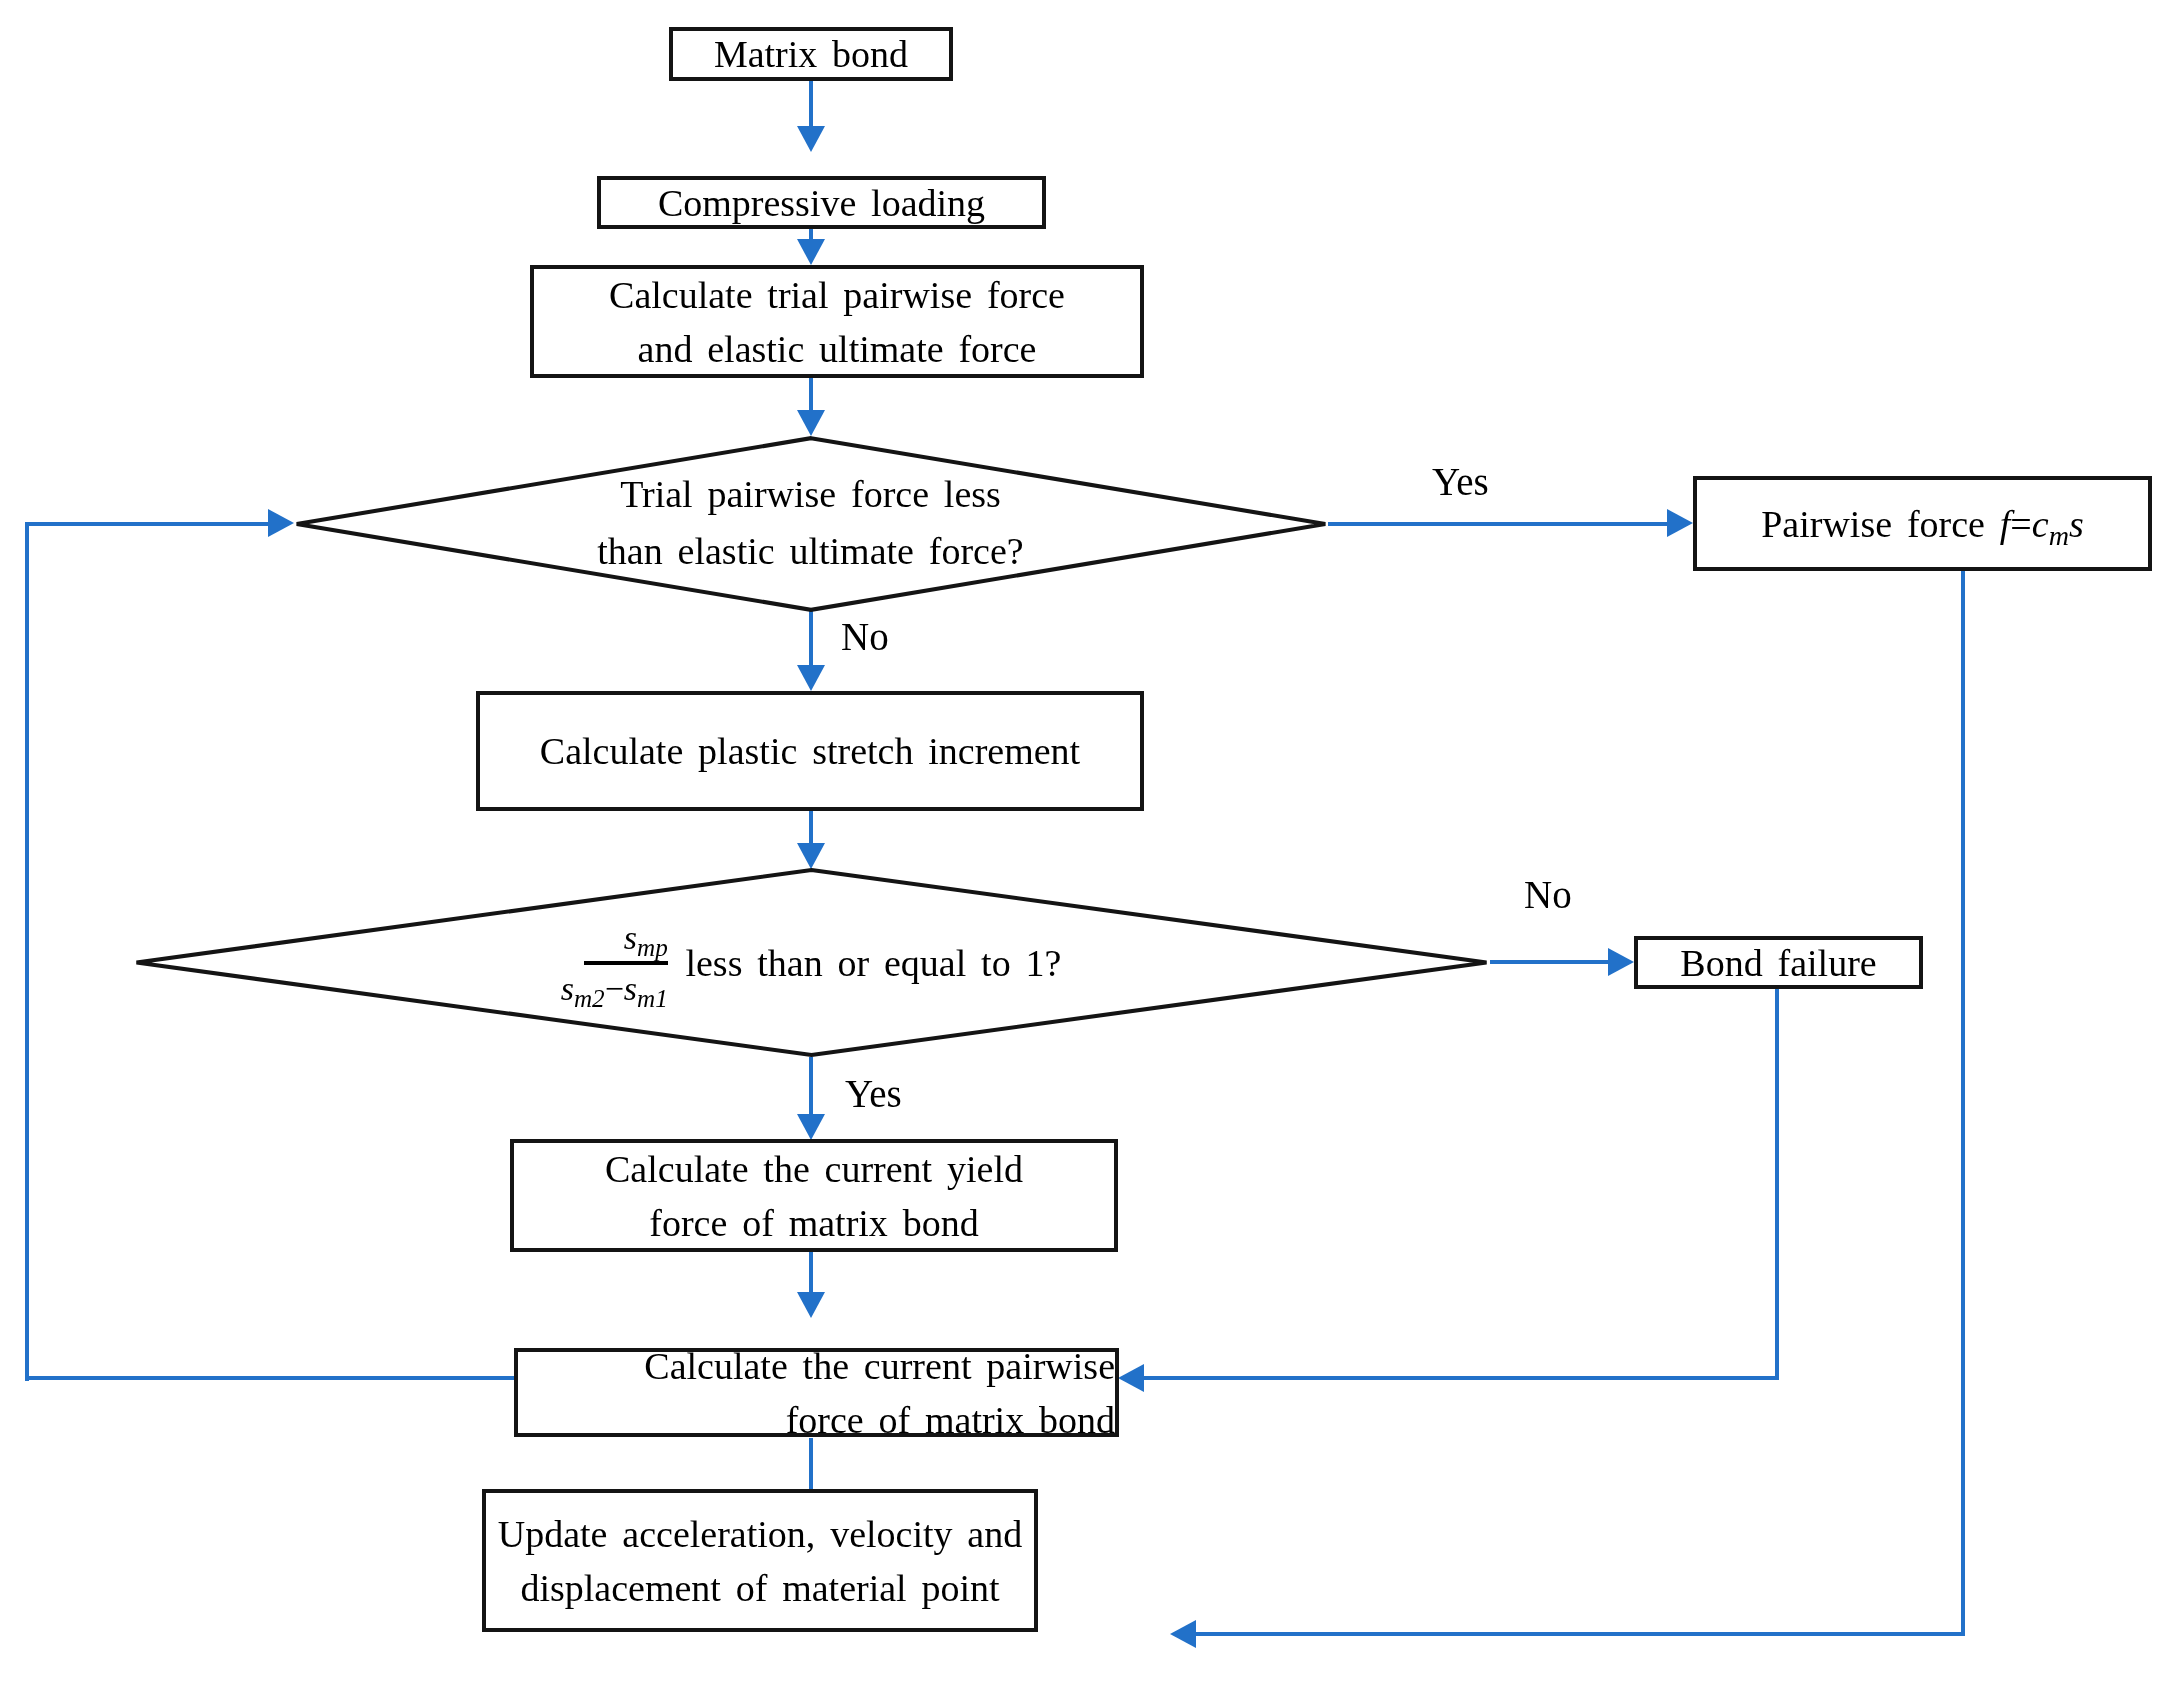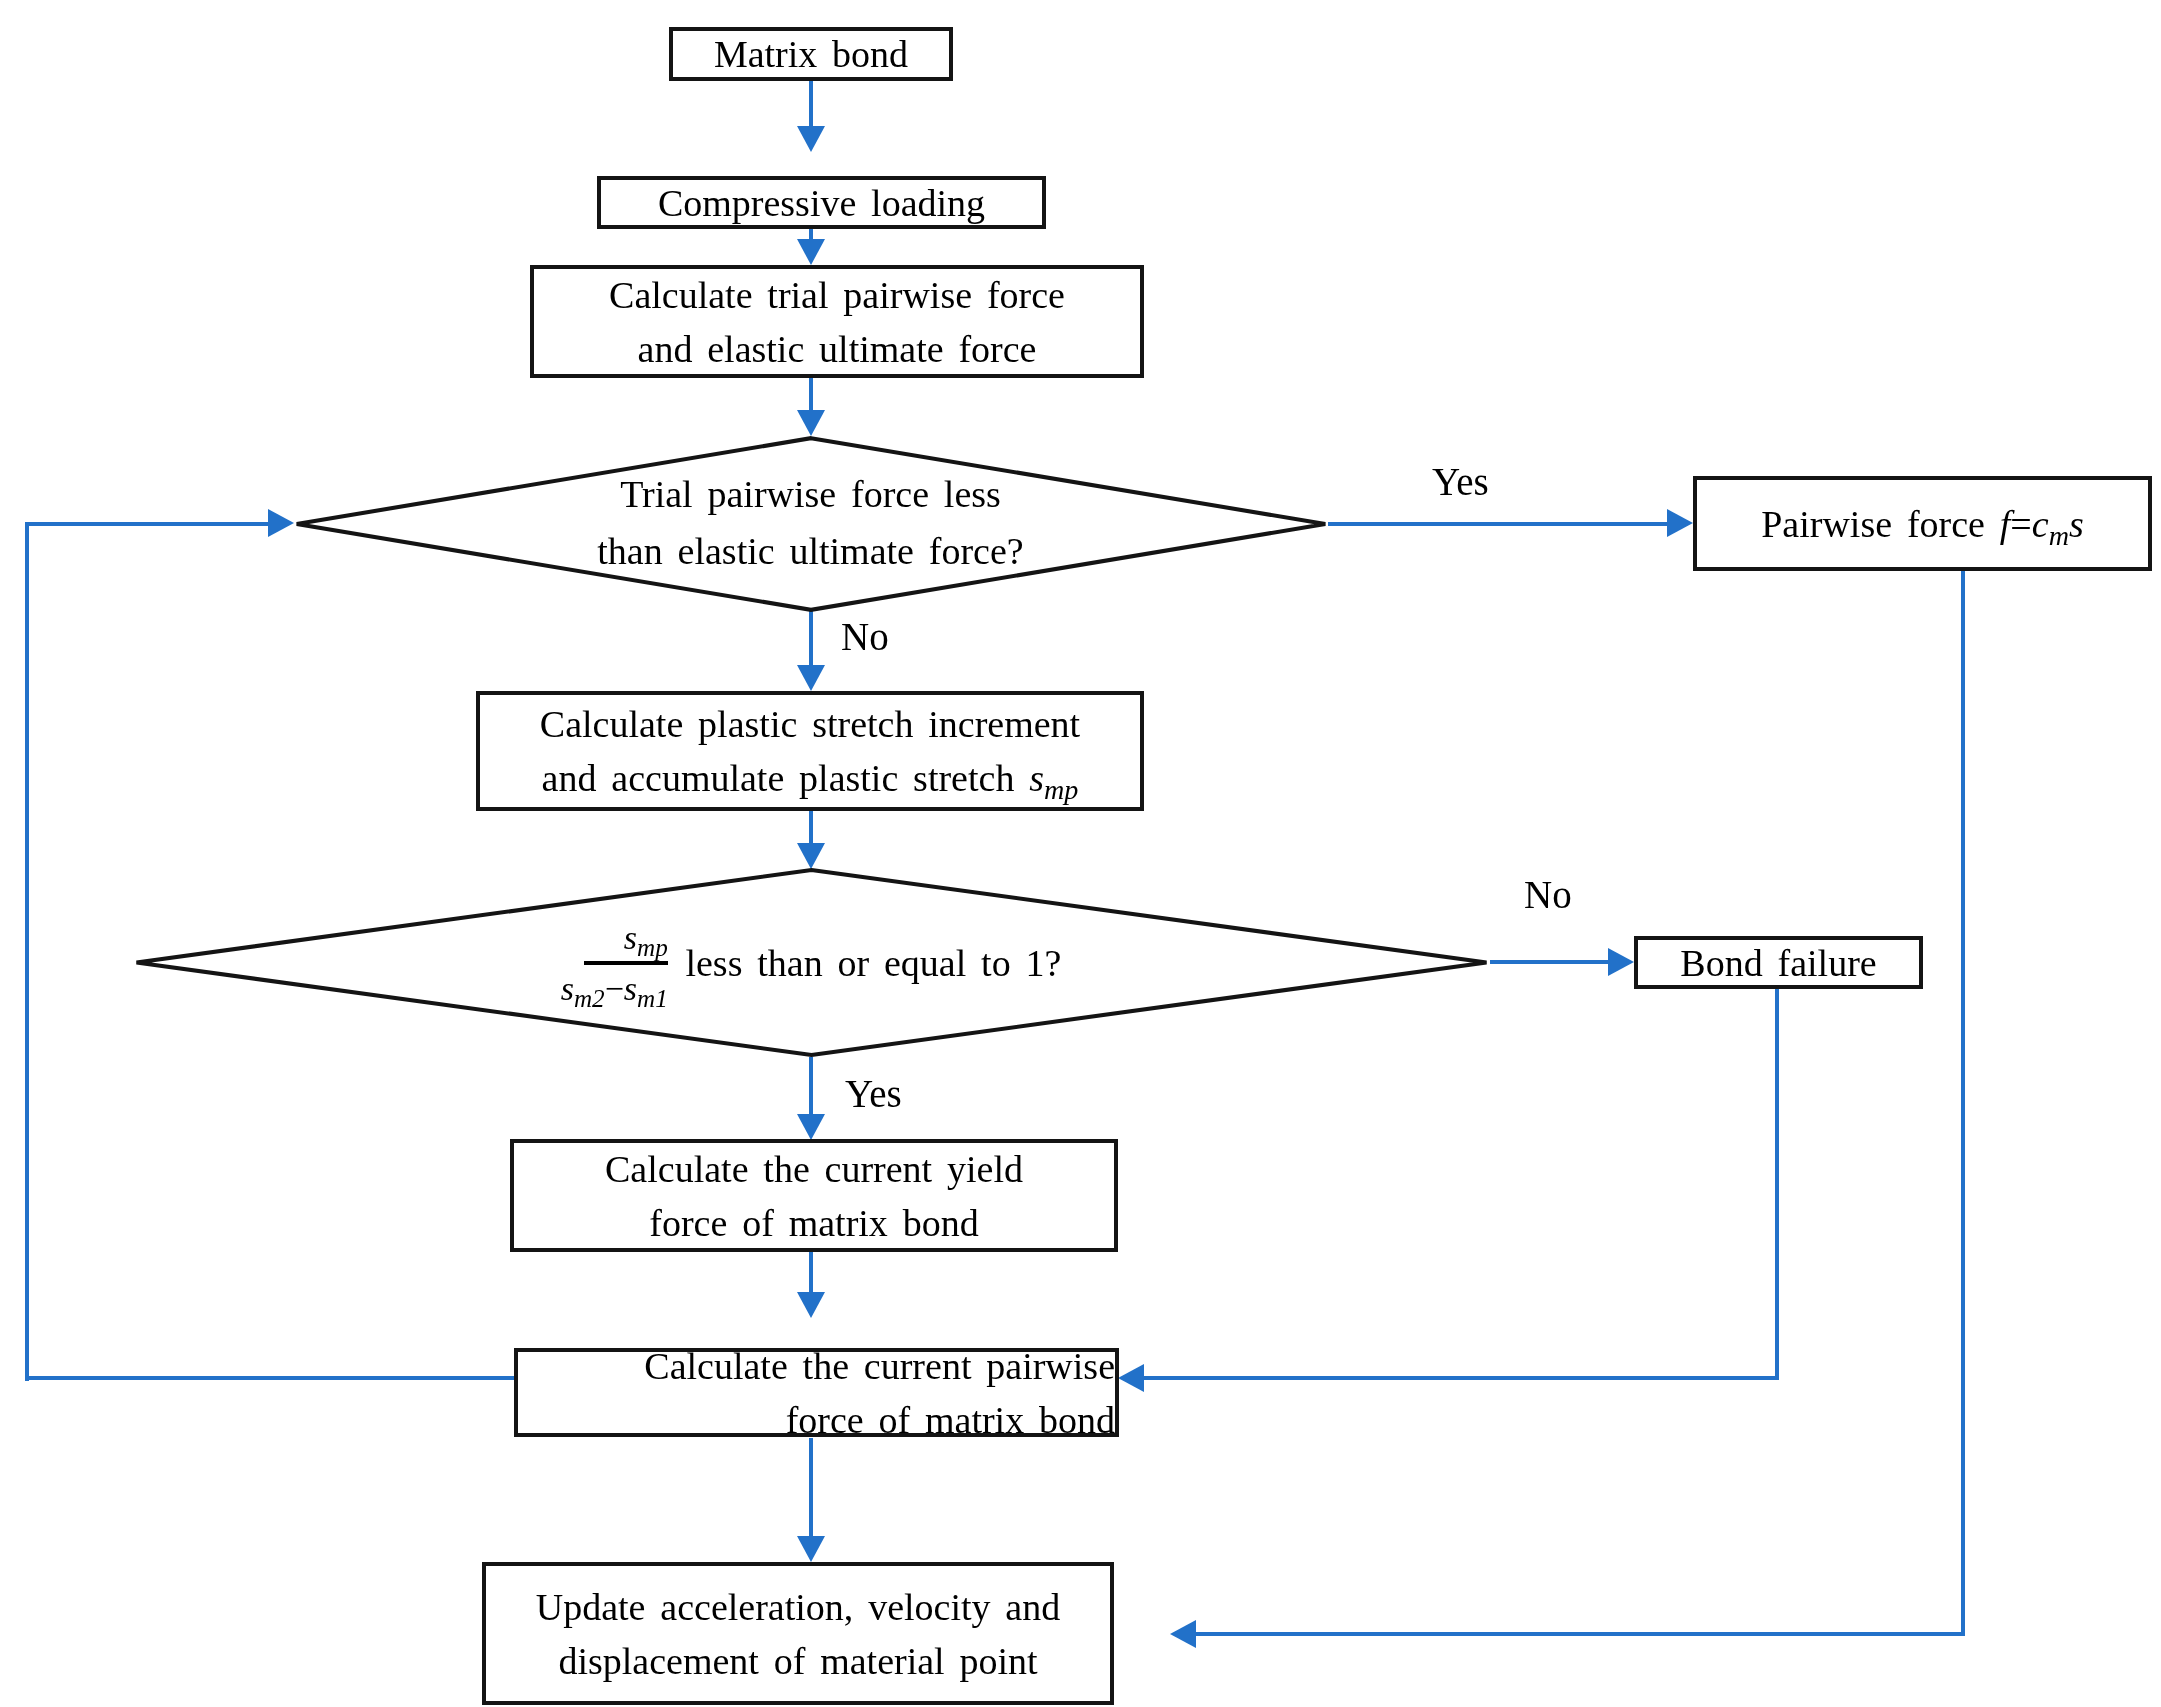--- a/index.html
+++ b/index.html
@@ -151,38 +151,37 @@
     <span>Calculate trial pairwise force</span>
     <span>and elastic ultimate force</span>
   </div>
 
   <div class="box" style="left:1693px;top:476px;width:459px;height:95px;">
     <span><span>Pairwise force </span><span class="it">f</span><span>=</span><span class="it">c</span><sub class="sb">m</sub><span class="it">s</span></span>
   </div>
 
   <div class="box" style="left:476px;top:691px;width:668px;height:120px;">
     <span>Calculate plastic stretch increment</span>
-    <span><span>and accumulate plastic stretch </span><span class="it">s</span><sub class="sb">mp</sub></span>
   </div>
 
   <div class="box" style="left:1634px;top:936px;width:289px;height:53px;">
     <span>Bond failure</span>
   </div>
 
   <div class="box" style="left:510px;top:1139px;width:608px;height:113px;">
     <span>Calculate the current yield</span>
     <span>force of matrix bond</span>
   </div>
 
   <div class="box" style="left:514px;top:1348px;width:605px;height:89px;align-items:flex-end;">
     <span>Calculate the current pairwise</span>
     <span>force of matrix bond</span>
   </div>
 
-  <div class="box" style="left:482px;top:1562px;width:632px;height:143px;">
+  <div class="box" style="left:482px;top:1489px;width:556px;height:143px;">
     <span>Update acceleration, velocity and</span>
     <span>displacement of material point</span>
   </div>
 
   <div class="dtext" style="left:405px;top:459px;width:811px;height:128px;">
     <span>Trial pairwise force less</span>
     <span>than elastic ultimate force?</span>
   </div>
 
   <div class="dcontent" style="left:304px;top:880px;width:1014px;height:166px;">

